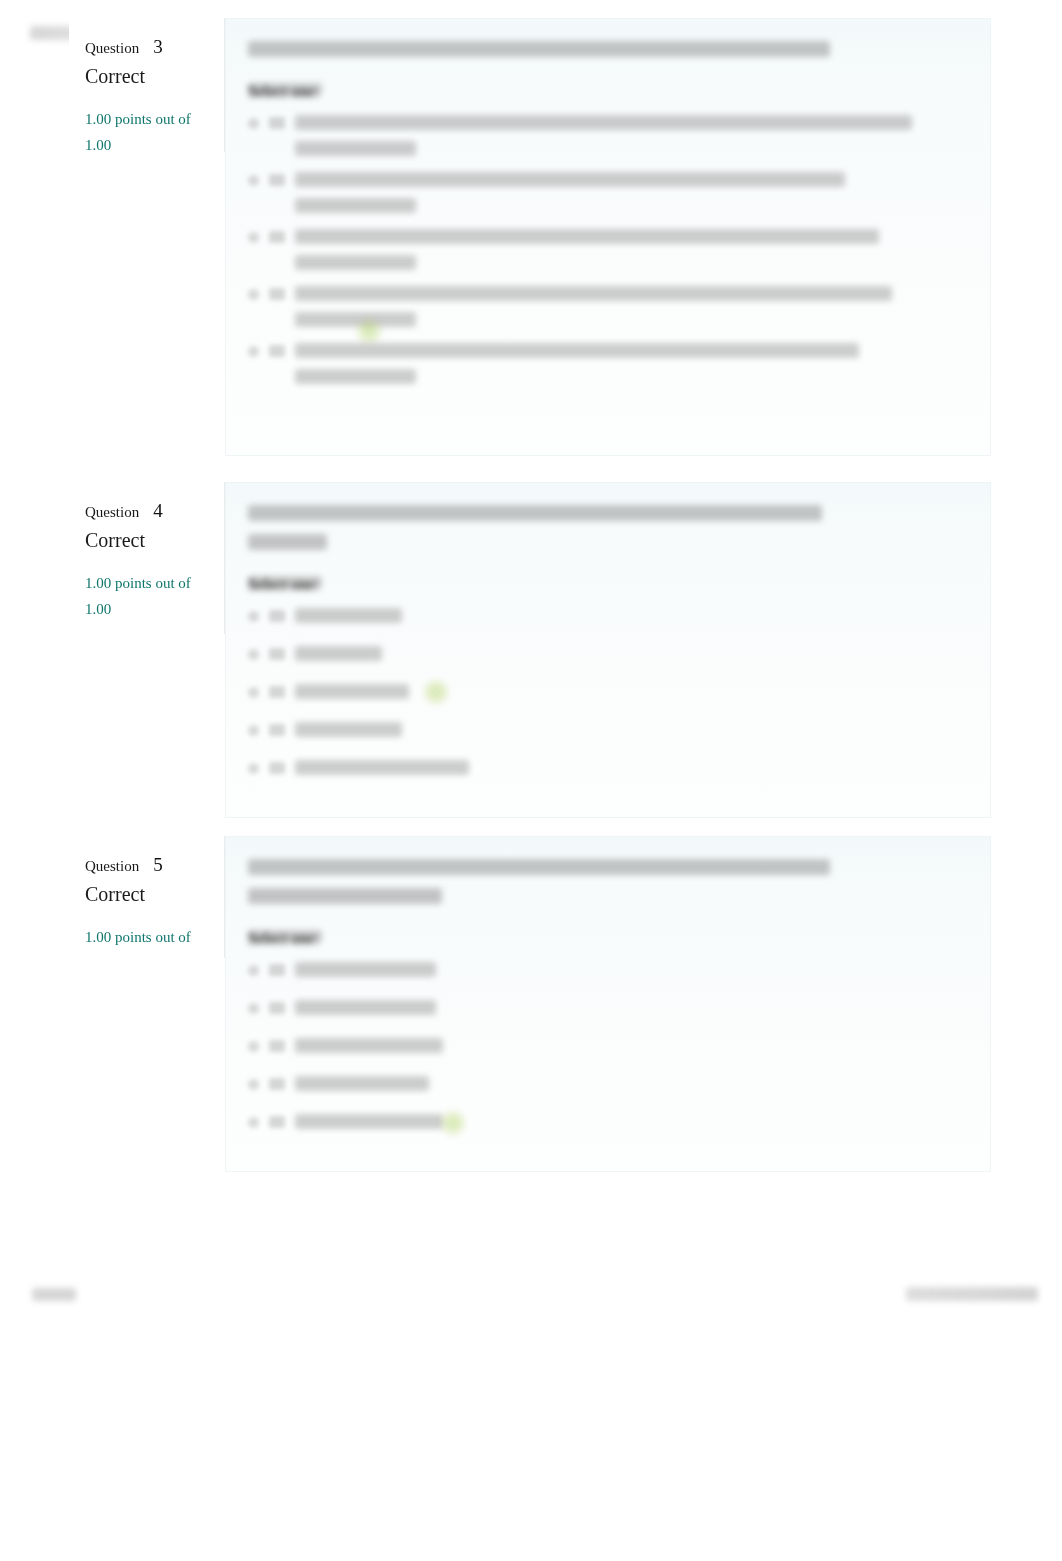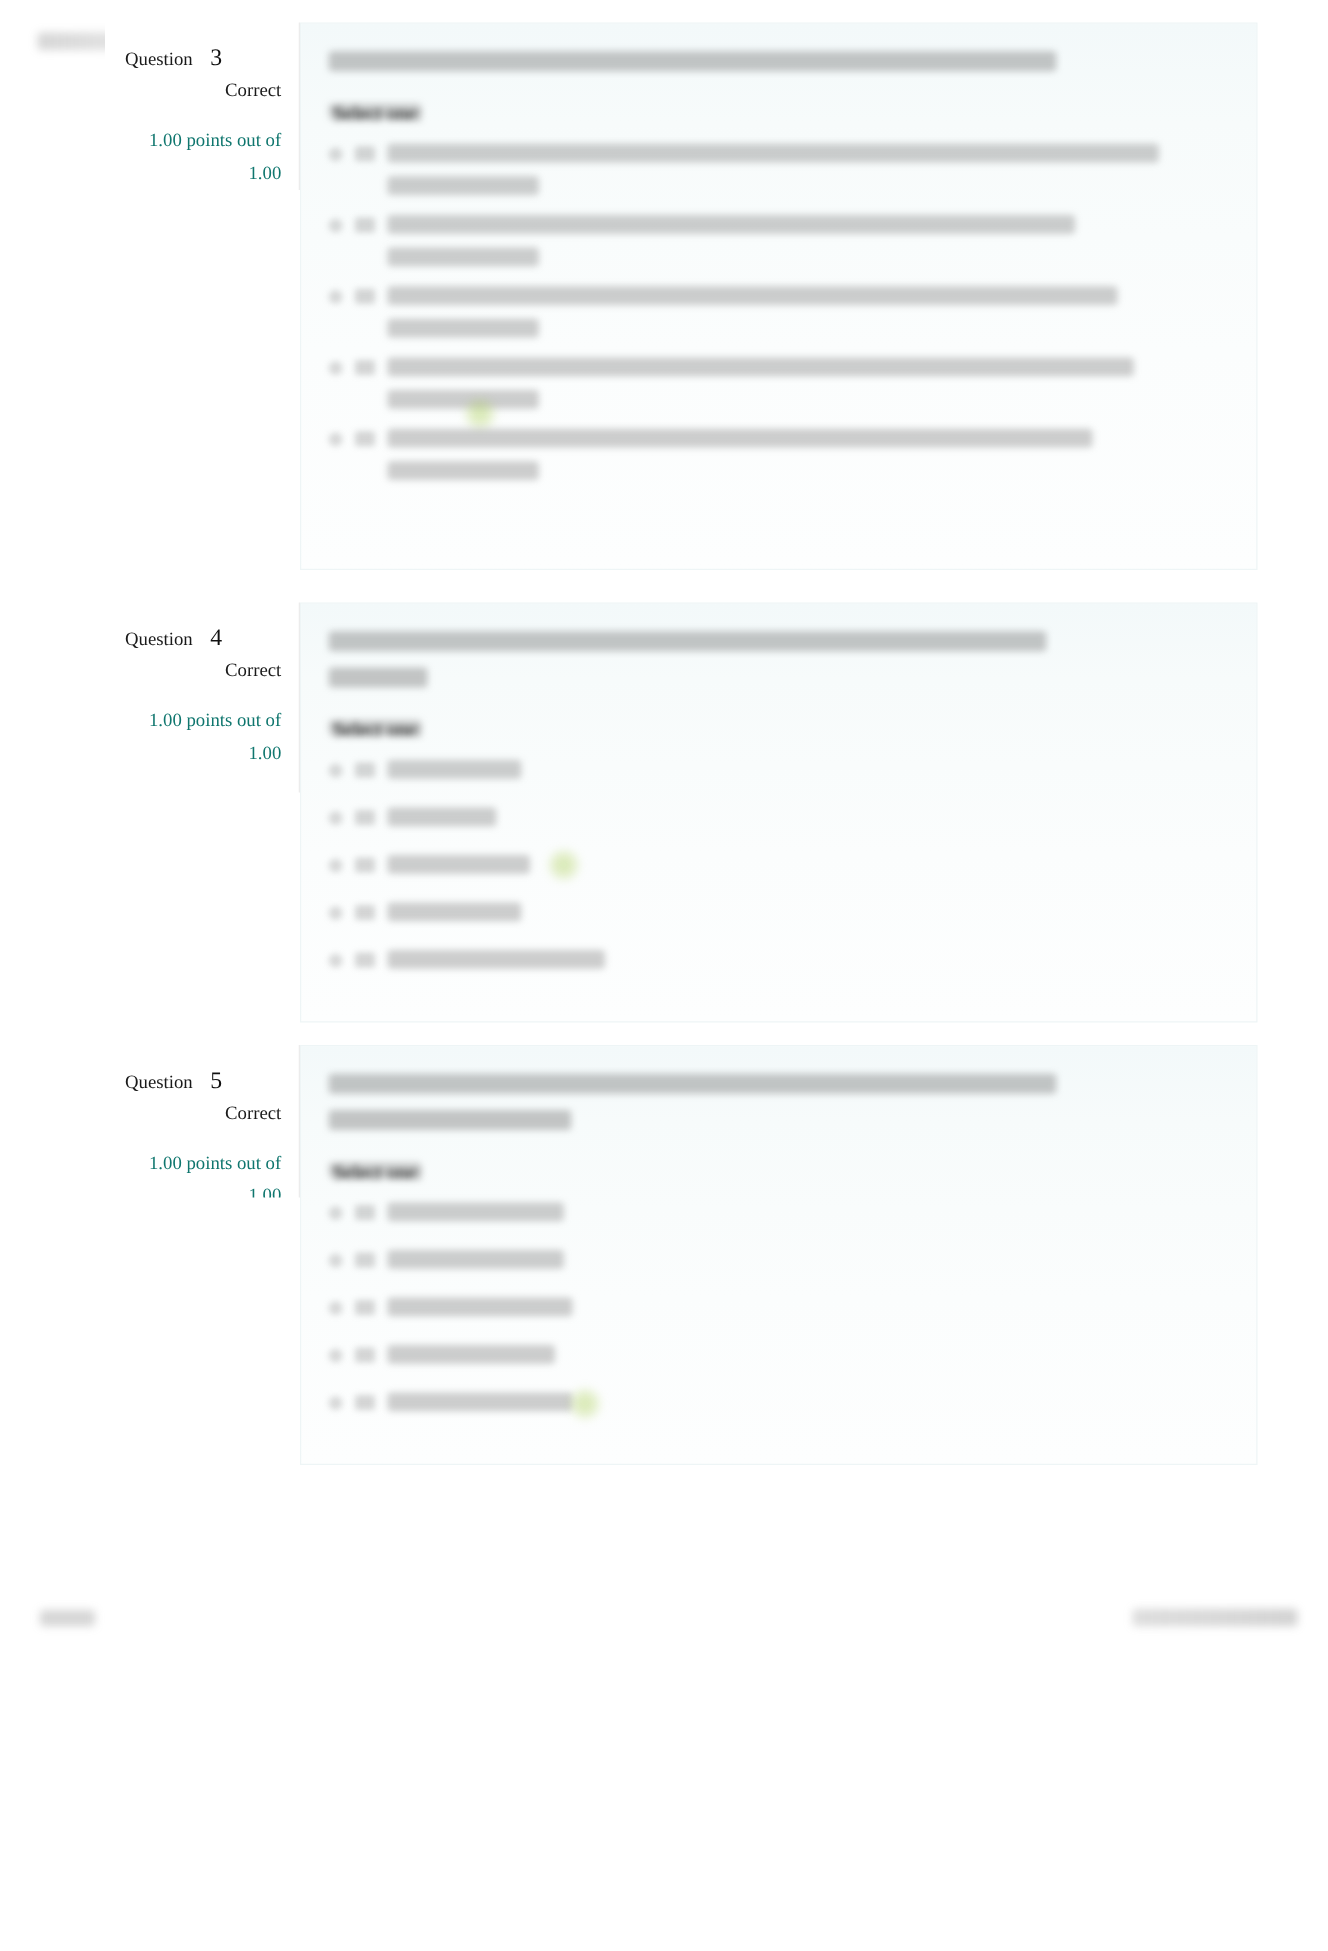--- a/index.html
+++ b/index.html
@@ -31,45 +31,44 @@
        rgba(120,120,120,0.22) 40%,
        rgba(120,120,120,0.10) 75%,
        rgba(120,120,120,0.0) 100%);
     filter: blur(3.2px);
     border-radius: 3px;
   }
 
   
   .qcard {
     position: absolute;
-    left: 84px;
+    left: 69px;
     width: 922px;
     display: flex;
     align-items: flex-start;
-    text-align: right;
   }
 
   .qinfo {
     width: 156px;
     flex: 0 0 156px;
     background: #ffffff;
     border-right: 1px solid #ececec;
     padding: 18px 14px 20px 16px;
     overflow: hidden;
   }
   .qinfo-head {
     display: flex;
     align-items: baseline;
     gap: 14px;
     margin-bottom: 7px;
   }
   .qinfo-head .qlabel { font-size: 15px; color: #1a1a1a; }
   .qinfo-head .qnum   { font-size: 19px; color: #111; }
 
-  .qinfo-state { font-size: 15px; color: #1a1a1a; margin-bottom: 19px; }
+  .qinfo-state { font-size: 20px; color: #1a1a1a; margin-bottom: 19px; }
   .qinfo-pts   { font-size: 15px; color: #0f766e; line-height: 1.72; }
 
   
   .qcontent {
     flex: 1 1 auto;
     position: relative;
     background: linear-gradient(180deg, #f3f9fa 0%, #f7fbfb 18%, #fbfdfd 60%, #fdfefe 100%);
     border: 1px solid #eef5f6;
     padding: 22px 24px 26px 22px;
     min-height: 120px;

